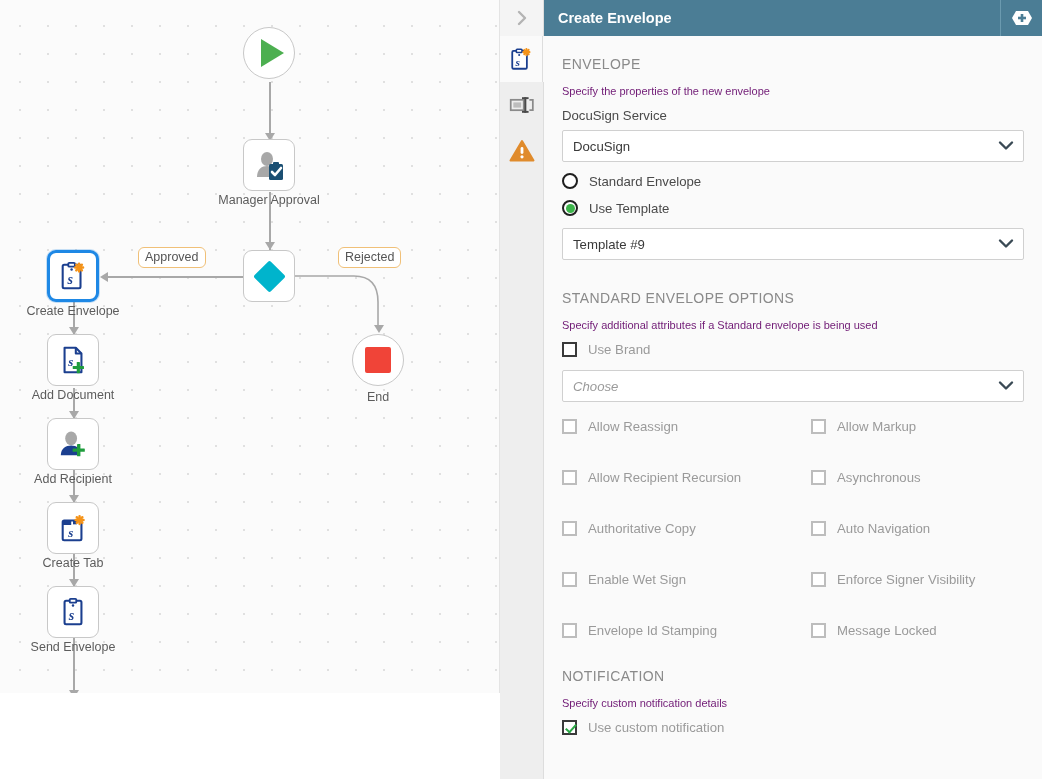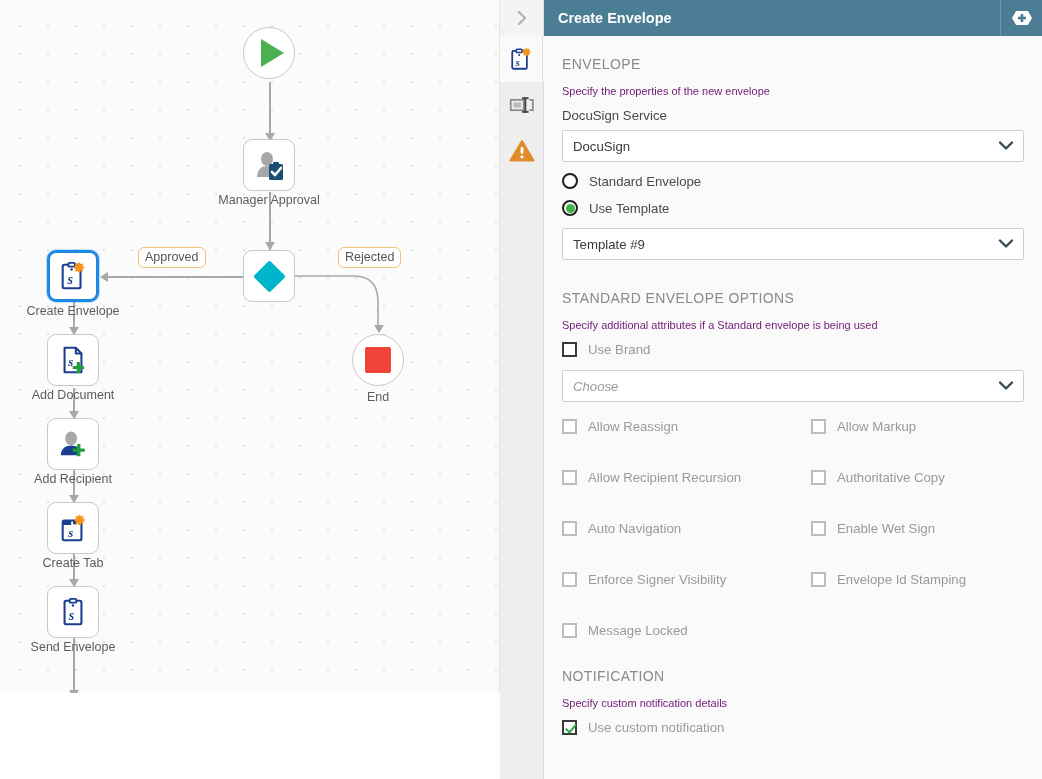--- a/index.html
+++ b/index.html
@@ -510,20 +510,24 @@
           <div class="cb-row">
             <span class="cb"></span>
             <span class="cb-lbl">Allow Markup</span>
           </div>
           <div class="cb-row">
             <span class="cb"></span>
             <span class="cb-lbl">Allow Recipient Recursion</span>
           </div>
           <div class="cb-row">
             <span class="cb"></span>
+            <span class="cb-lbl">Asynchronous</span>
+          </div>
+          <div class="cb-row">
+            <span class="cb"></span>
             <span class="cb-lbl">Authoritative Copy</span>
           </div>
           <div class="cb-row">
             <span class="cb"></span>
             <span class="cb-lbl">Auto Navigation</span>
           </div>
           <div class="cb-row">
             <span class="cb"></span>
             <span class="cb-lbl">Enable Wet Sign</span>
           </div>

